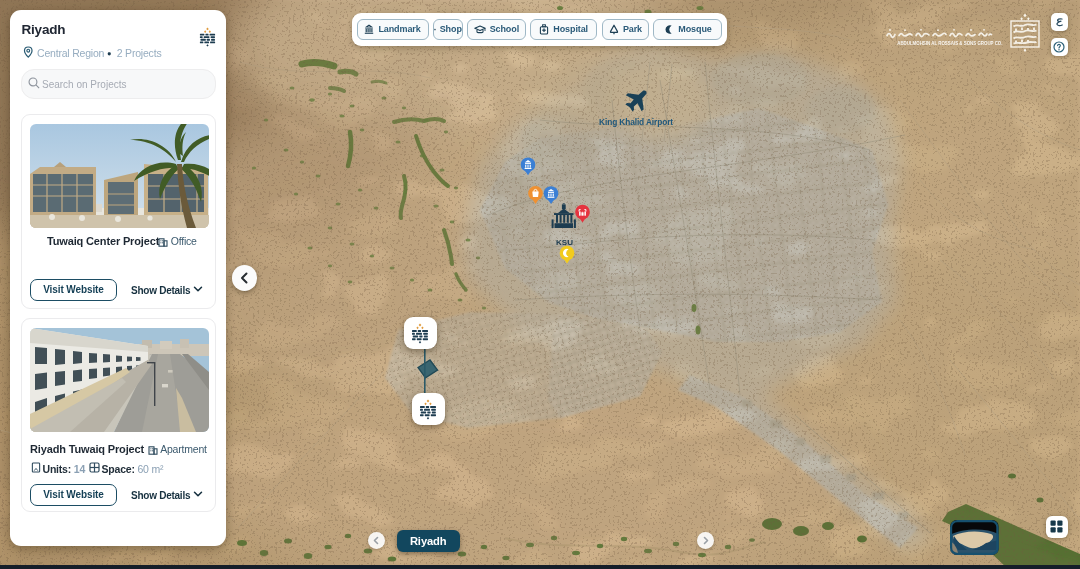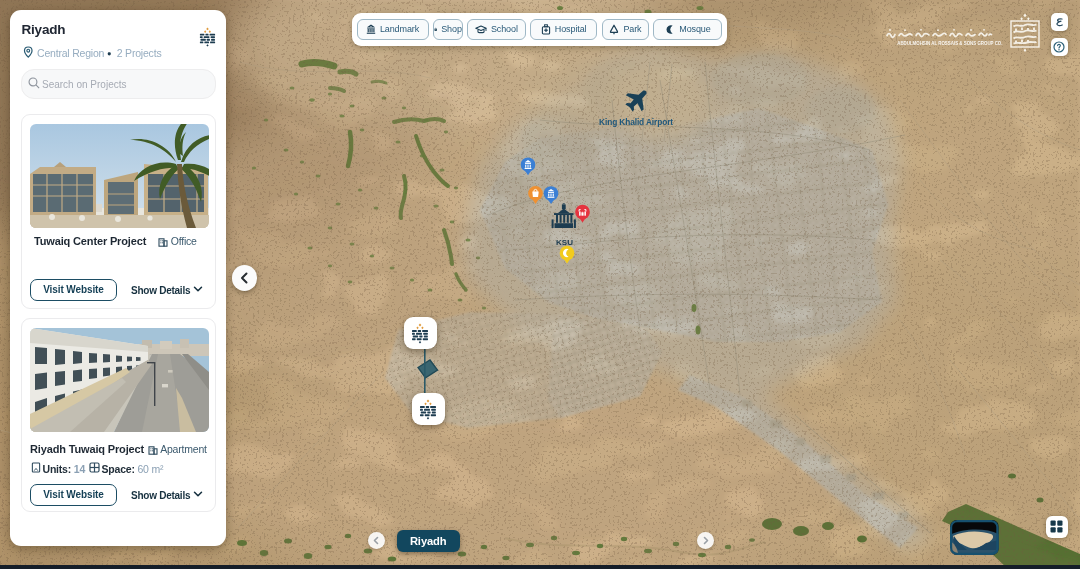--- a/index.html
+++ b/index.html
@@ -1,21 +1,21 @@
 <!DOCTYPE html>
 <html><head>
 <meta charset="utf-8">
 <style>
   * { margin:0; padding:0; box-sizing:border-box; }
   html,body { width:1080px; height:569px; overflow:hidden; font-family:"Liberation Sans", sans-serif; }
   #stage { position:relative; width:1080px; height:569px; overflow:hidden; background:#c3ac8c; }
   .abs { position:absolute; }
   .fbtn { height:21.8px; border:1.2px solid #9fb8c6; border-radius:6px; background:#f8fafb;
           display:flex; align-items:center; justify-content:center; gap:4px;
-          font-size:9px; font-weight:normal; color:#2a5a78; letter-spacing:-0.1px; }
+          font-size:9px; font-weight:bold; color:#2a5a78; letter-spacing:-0.1px; }
 </style>
 </head>
 <body>
 <div id="stage">
 
 <svg class="abs" id="map" style="left:0;top:0" width="1080" height="569" viewBox="0 0 1080 569">
   <defs>
     <linearGradient id="sand" x1="0" y1="0" x2="1" y2="0">
       <stop offset="0" stop-color="#ad9067"></stop>
           <stop offset="0.2" stop-color="#ba9e74"></stop>
@@ -625,21 +625,21 @@
         <path d="M151,38 C158,14 180,8 192,12 C173,14 160,25 154,38 Z"></path>
         <path d="M146,40 C127,35 110,44 104,57 C122,46 136,43 148,44 Z"></path>
         <path d="M154,40 C173,38 188,48 192,61 C177,48 164,45 152,44 Z"></path>
         <path d="M144,42 C133,49 127,62 130,75 C136,60 142,50 150,44 Z"></path>
         <path d="M156,42 C169,50 174,65 171,78 C165,61 158,50 150,44 Z"></path>
         <path d="M150,30 C148,22 150,14 156,8 C152,16 152,24 153,32 Z"></path>
       </g>
       <path d="M147,40 C148,62 151,82 157,104 L166,104 C157,80 153,60 152,40 Z" fill="#6b5a3a"></path>
     </svg>
 
-    <div class="abs" style="left:12px;top:120.5px;font-size:11px;font-weight:bold;color:#1e2833;letter-spacing:-0.15px">Tuwaiq Center Project</div>
+    <div class="abs" style="left:25px;top:120.5px;font-size:11px;font-weight:bold;color:#1e2833;letter-spacing:-0.15px">Tuwaiq Center Project</div>
 
     <div class="abs" style="left:136px;top:120.5px;font-size:10.5px;color:#3c5a6e;letter-spacing:-0.2px;white-space:nowrap"><svg width="10" height="11" viewBox="0 0 10 11" style="vertical-align:-1.5px">
             <rect x="1" y="2.8" width="5" height="7.4" fill="none" stroke="#2f4b5e" stroke-width="1.1"></rect>
             <rect x="6" y="4.8" width="3" height="5.4" fill="none" stroke="#2f4b5e" stroke-width="1.1"></rect>
             <rect x="2.4" y="4.3" width="1" height="1" fill="#2f4b5e"></rect>
             <rect x="4.1" y="4.3" width="1" height="1" fill="#2f4b5e"></rect>
             <rect x="2.4" y="6.3" width="1" height="1" fill="#2f4b5e"></rect>
             <rect x="4.1" y="6.3" width="1" height="1" fill="#2f4b5e"></rect>
           </svg> Office</div>
 

